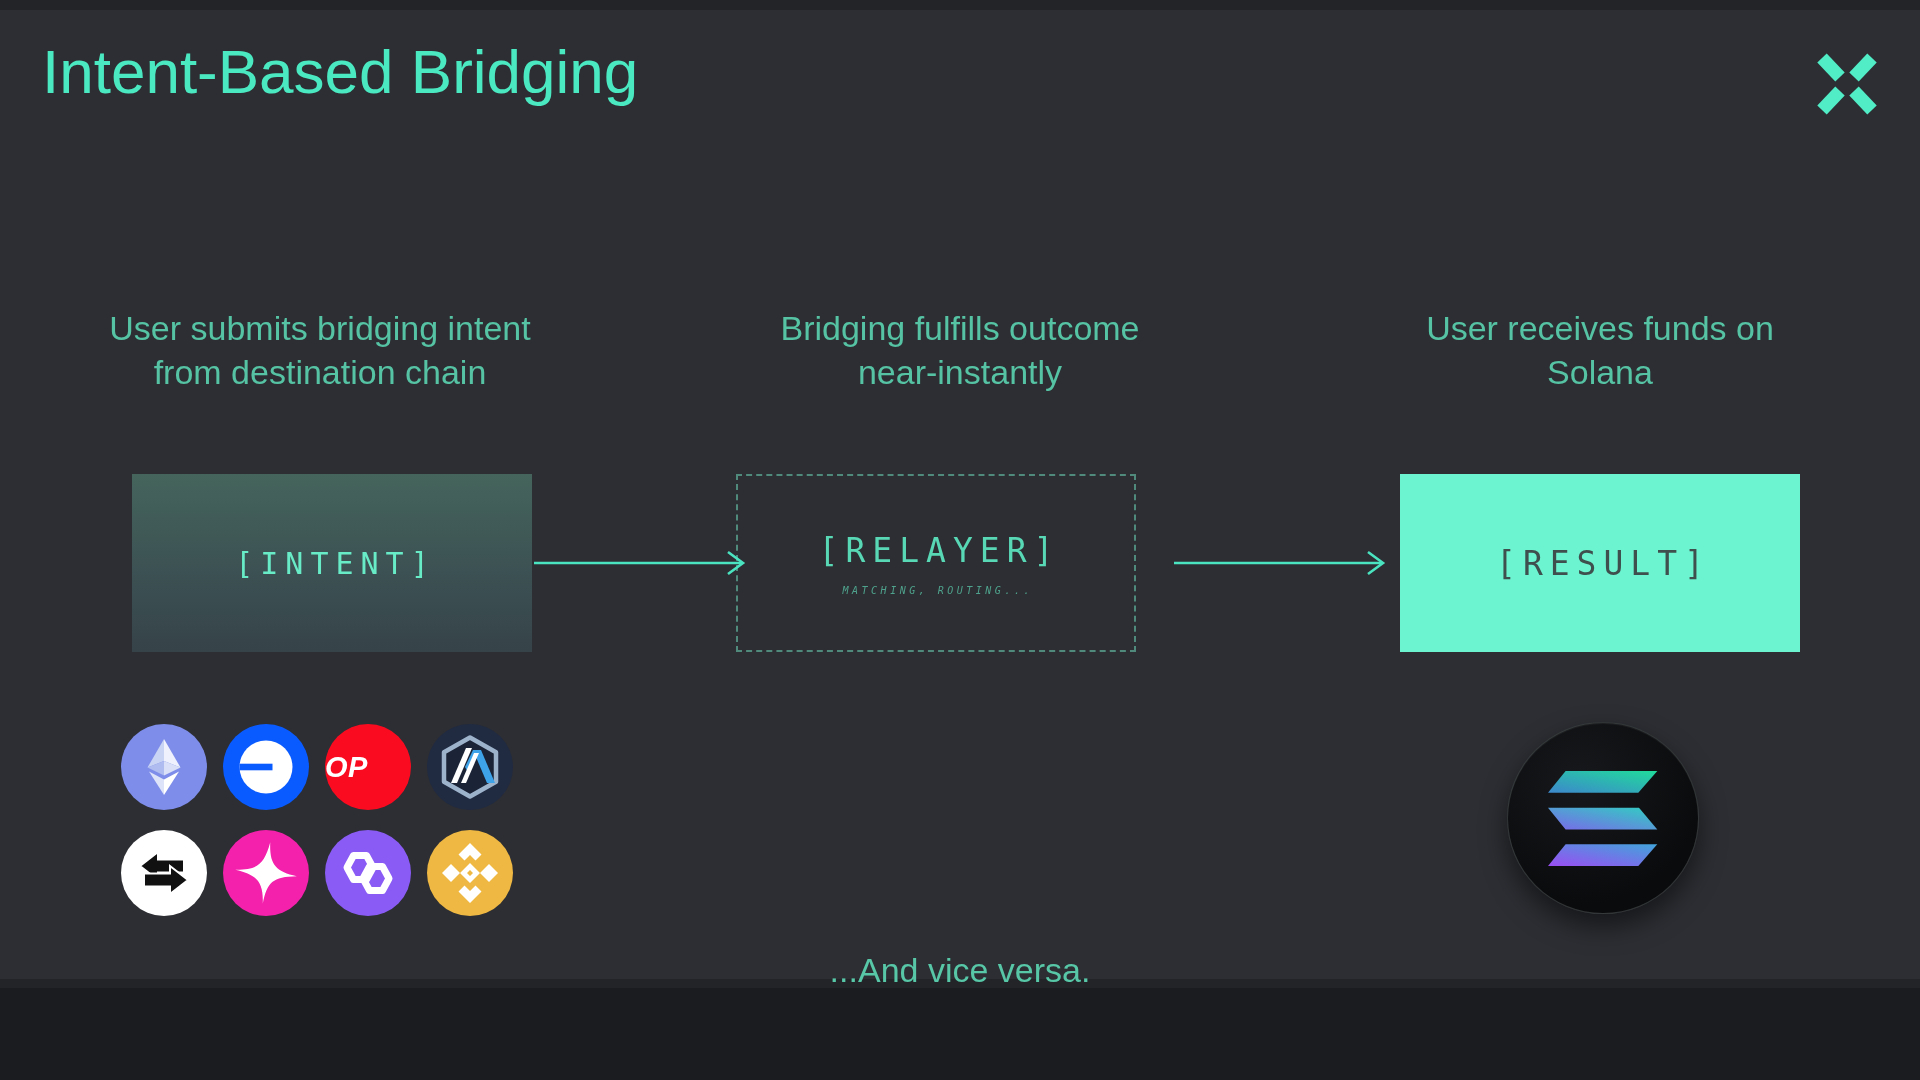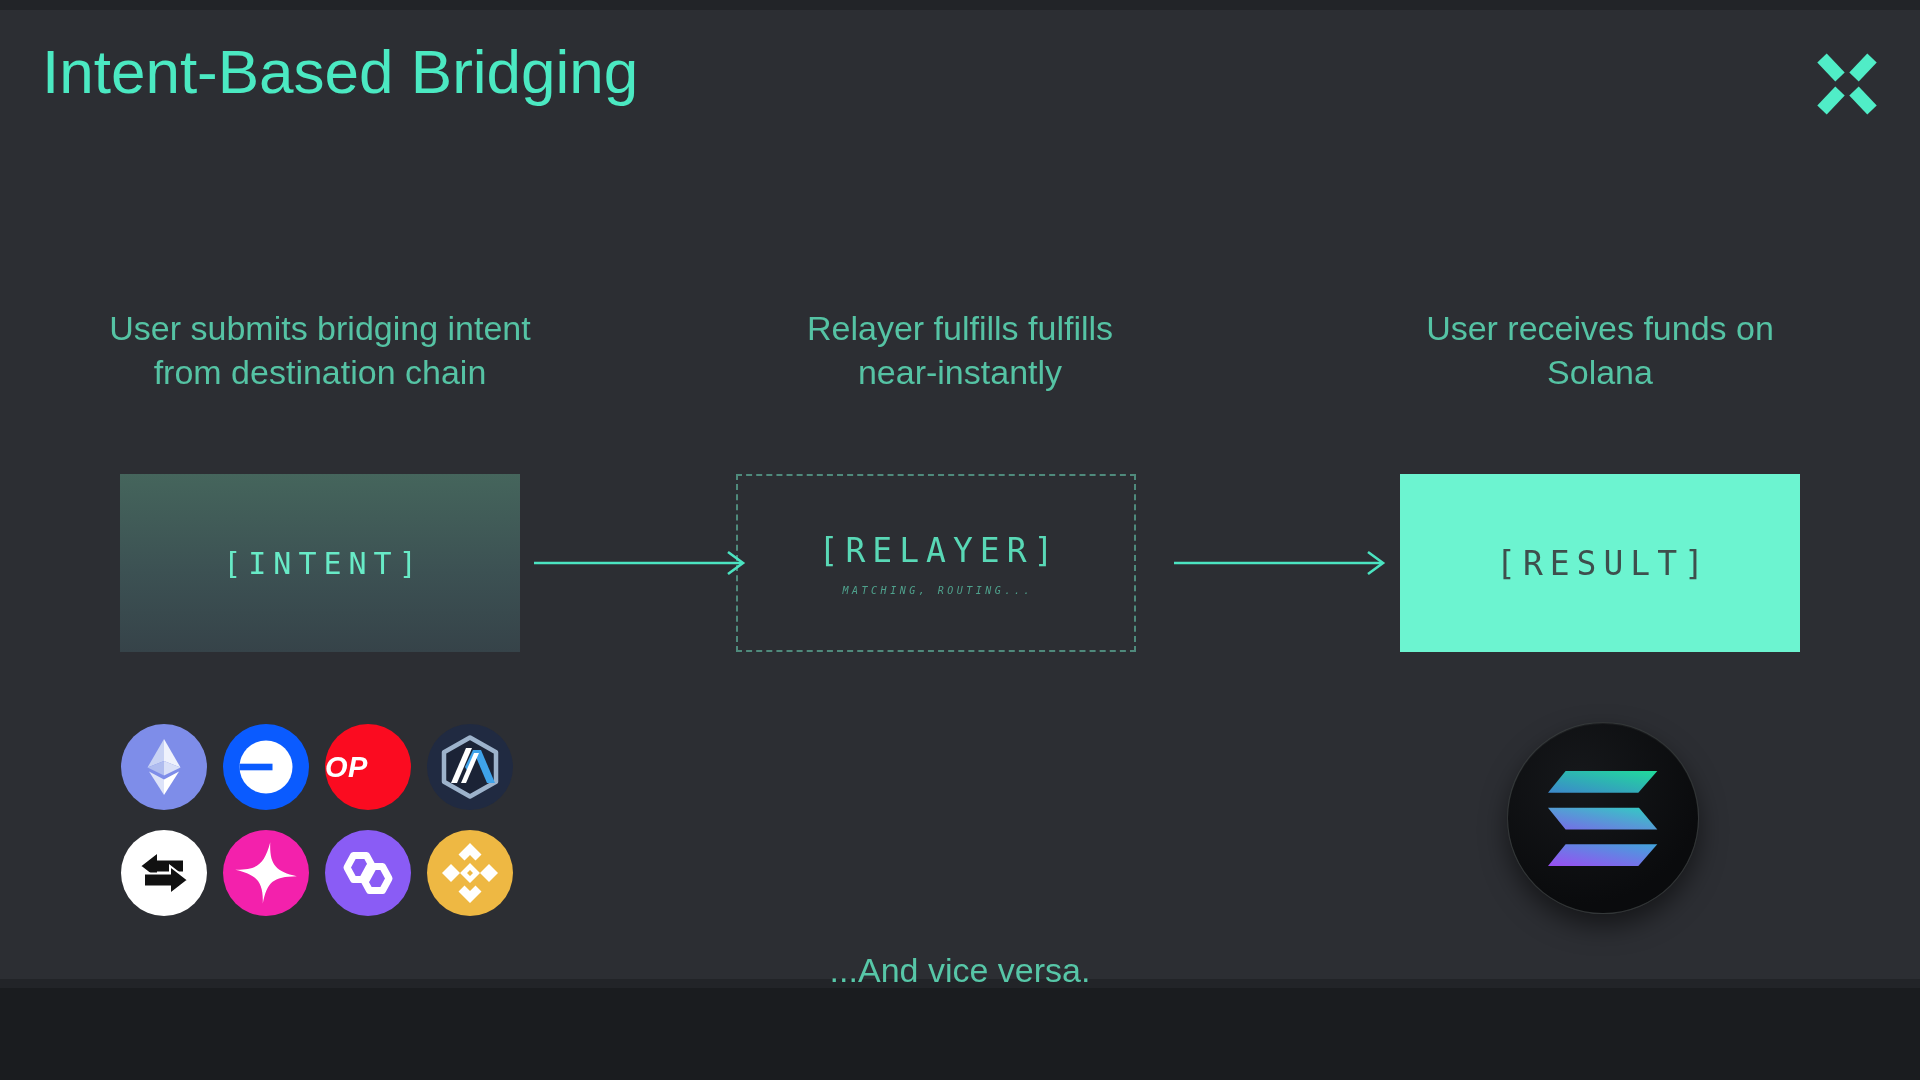--- a/index.html
+++ b/index.html
@@ -26,21 +26,21 @@
 
   .step-box{
     position:absolute; top:474px; width:400px; height:178px;
     display:flex; flex-direction:column; align-items:center; justify-content:center;
     box-sizing:border-box;
   }
   .box-label{
     font-family:"DejaVu Sans Mono","Liberation Mono",monospace;
     letter-spacing:7px; text-indent:7px; white-space:nowrap;
   }
-  .box-intent{left:120px; background:linear-gradient(180deg,#45655C 0%,#3C5153 55%,#364349 100%);text-align:center;}
+  .box-intent{left:132px; background:linear-gradient(180deg,#45655C 0%,#3C5153 55%,#364349 100%);text-align:center;}
   .box-intent .box-label{font-size:30px; color:#68EBC7;}
   .box-relayer{left:736px; border:2px dashed #4F8A7C; background:transparent;}
   .box-relayer .box-label{font-size:33px; color:#59D8B6;}
   .box-sublabel{
     margin-top:15px; font-family:"DejaVu Sans Mono","Liberation Mono",monospace;
     font-size:10px; letter-spacing:3.5px; text-indent:3.5px; color:#4FA28D;font-style:italic;
   }
   .box-result{left:1400px; background:#6CF4D0;}
   .box-result .box-label{font-size:33px; color:#3E4F4D;}
 
@@ -101,21 +101,21 @@
         <line x1="56" y1="59" x2="38" y2="40"></line>
       </g>
     </svg>
   </div>
 
   <div class="step-heading heading-1">
     <span>User submits bridging intent</span>
     <span>from destination chain</span>
   </div>
   <div class="step-heading heading-2">
-    <span>Relayer fulfills fulfills</span>
+    <span>Bridging fulfills outcome</span>
     <span>near-instantly</span>
   </div>
   <div class="step-heading heading-3">
     <span>User receives funds on</span>
     <span>Solana</span>
   </div>
 
   <div class="step-box box-intent">
     <div class="box-label">[INTENT]</div>
   </div>

